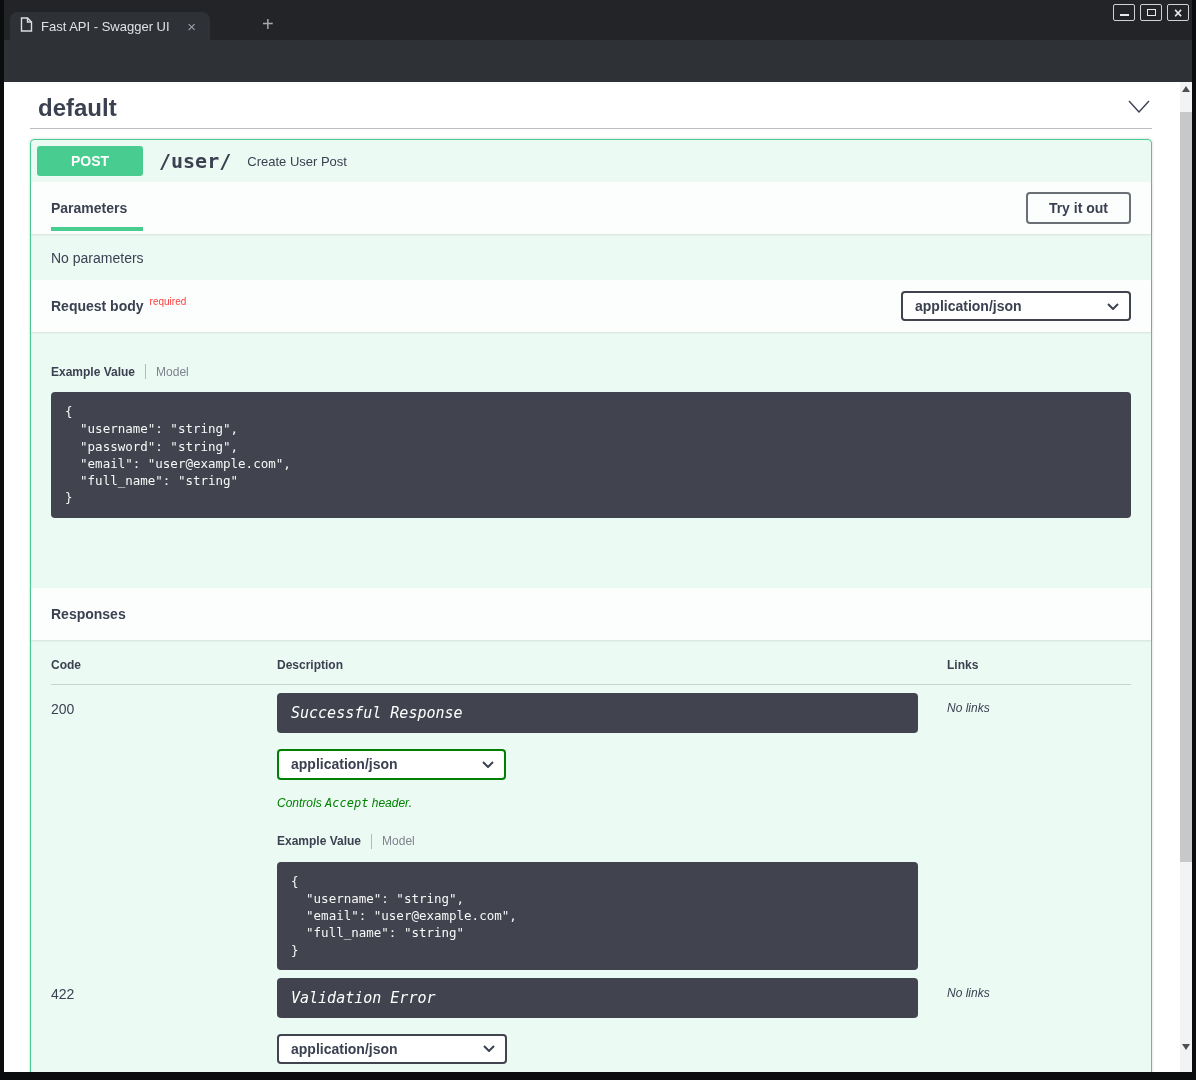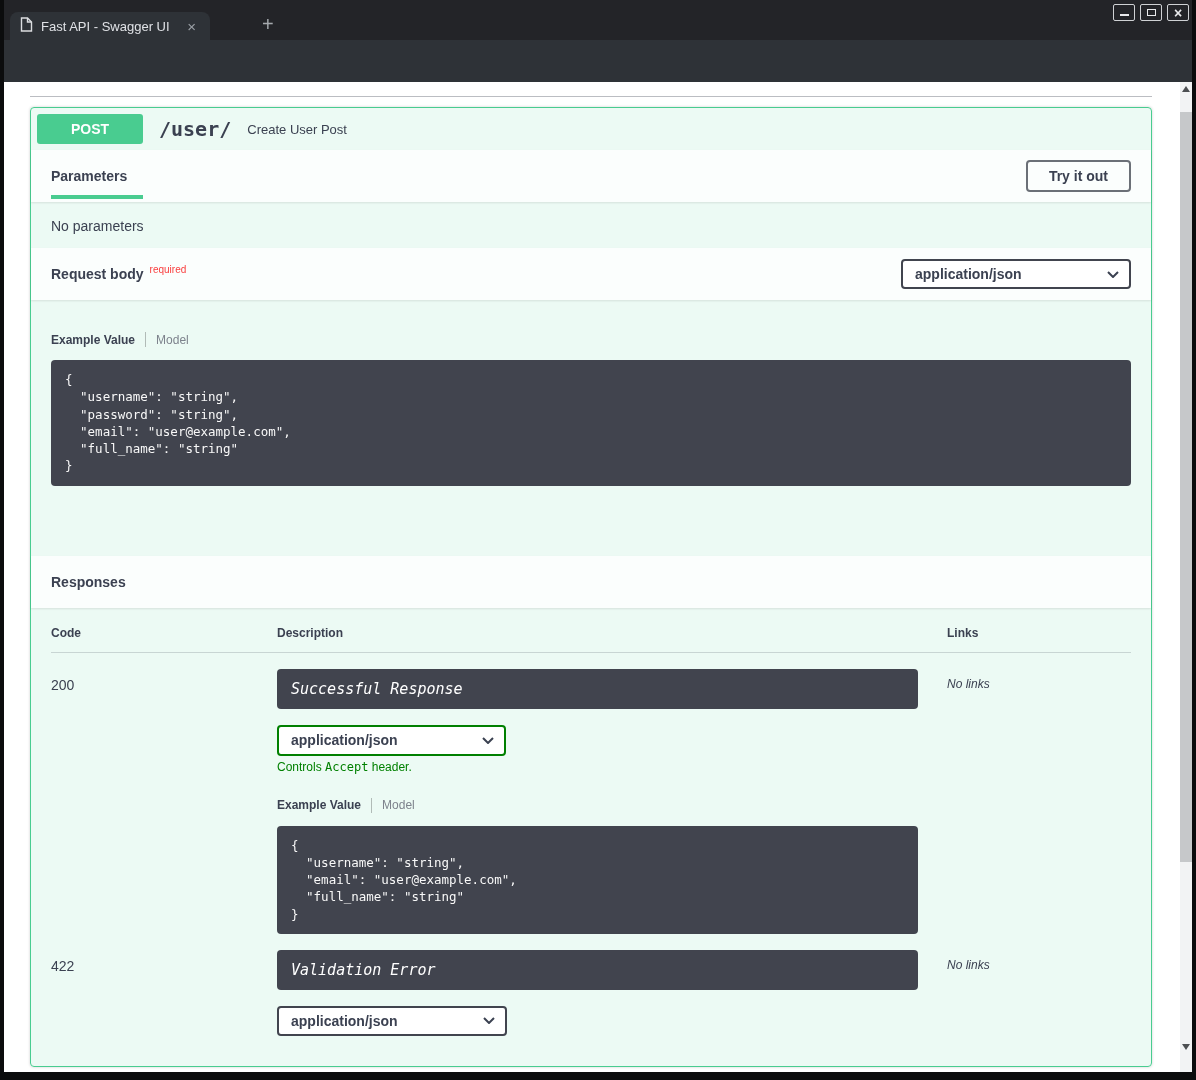--- a/index.html
+++ b/index.html
@@ -78,27 +78,27 @@
   .tab-active { font-weight:bold; color:#3b4151; cursor:pointer; }
   .tab-sep { width:1px; height:15px; background:rgba(0,0,0,.25); margin:0 10px; }
   .tab-inactive { color:#7d828c; cursor:pointer; }
   pre.code { margin:13px 0 0; background:#41444e; border-radius:4px; padding:11px 14px;
              font-family:"DejaVu Sans Mono", monospace; font-size:12.5px; line-height:1.38;
              color:#f8f8f8; white-space:pre; }
 
   .resp-body { padding:18px 20px 30px; }
   .resp-hrow, .resp-row { display:grid; grid-template-columns:226px 670px 1fr; }
   .resp-hrow { font-size:12px; font-weight:bold; padding-bottom:12px; border-bottom:1px solid rgba(59,65,81,.2); }
-  .resp-row { padding-top:16px; }
+  .resp-row { padding-top:8px; }
   .code-cell { font-size:14px; padding-top:8px; }
   .links-cell { font-size:12px; font-style:italic; padding-top:8px; }
   .desc-bar { width:641px; background:#41444e; border-radius:4px; padding:11px 14px; color:#fff;
               font-family:"DejaVu Sans Mono", monospace; font-style:italic; font-size:15px; }
   .desc-cell .media-select { margin-top:16px; }
-  .accept-note { margin-top:4px; font-size:12px; color:#008000; }
+  .accept-note { margin-top:16px; font-size:12px; color:#008000;font-style:italic; }
   .accept-note code { font-family:"DejaVu Sans Mono", monospace; font-size:12px; }
   .desc-cell .tabs { margin-top:24px; }
   .desc-cell pre.code { width:641px; }
 </style>
 </head>
 <body>
 
 <div class="tabstrip">
   <div class="tab">
     <span>
@@ -159,20 +159,28 @@
   <span class="dots">
       <span></span>
       <span></span>
       <span></span>
     </span>
 </div>
 
 <div class="page">
   <div class="swagger">
 
+    <div class="section-head">
+      <span class="section-title">default</span>
+      <span>
+        <svg width="22" height="13" viewBox="0 0 22 13">
+            <polyline points="1,1 11,12 21,1" fill="none" stroke="#3b4151" stroke-width="1.4"></polyline>
+          </svg>
+      </span>
+    </div>
     <div class="divider"></div>
 
     <div class="opblock">
 
       <div class="op-summary">
         <span class="method-badge">POST</span>
         <span class="op-path">/user/</span>
         <span class="op-desc">Create User Post</span>
       </div>
 

